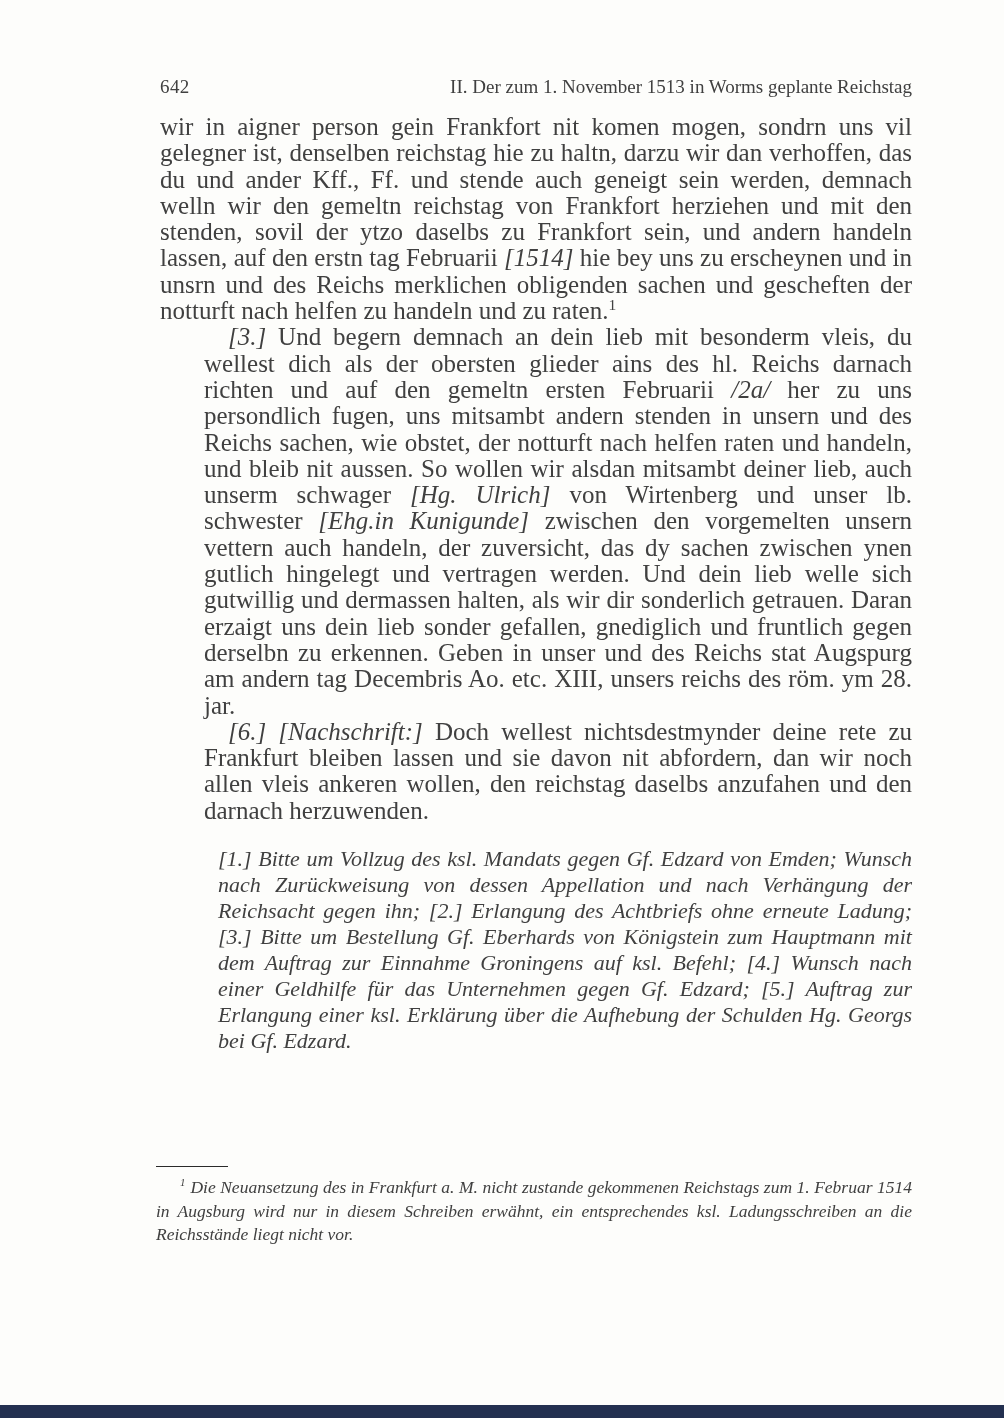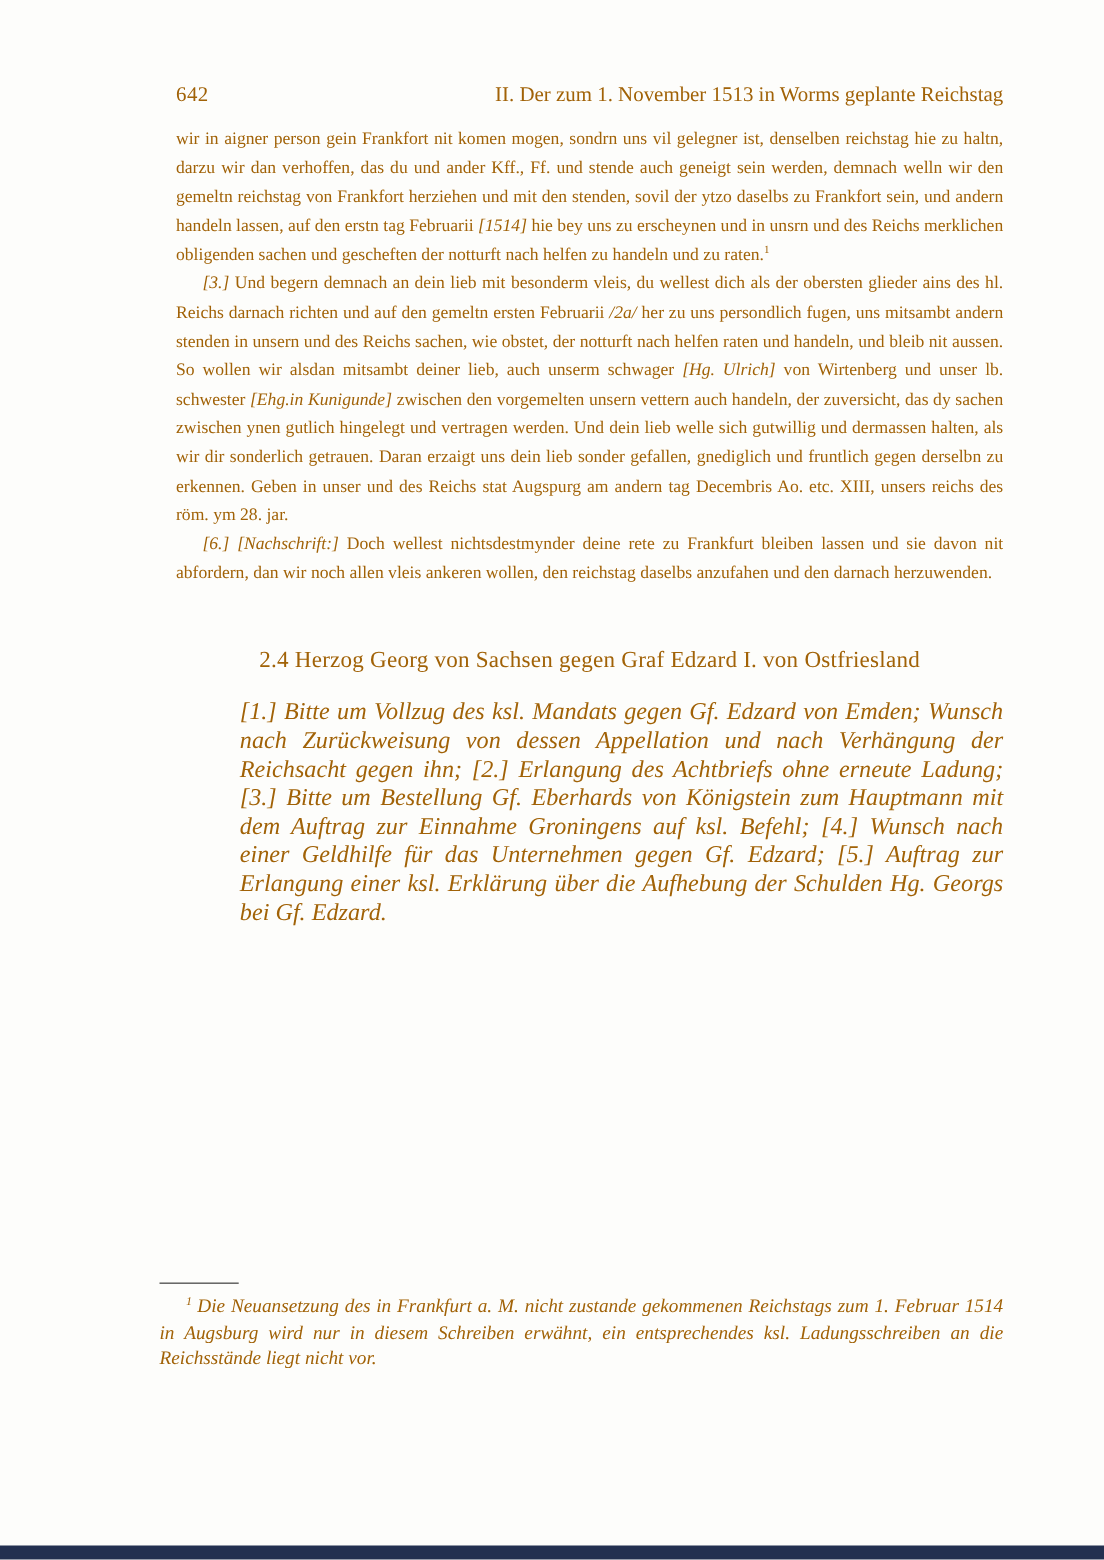--- a/index.html
+++ b/index.html
@@ -3,41 +3,41 @@
 <meta charset="utf-8">
 <style>
   * { margin: 0; padding: 0; box-sizing: border-box; }
   html, body { background: #e9e9e9; }
   .page {
     width: 1004px;
     height: 1418px;
     position: relative;
     margin: 0 auto;
     background: #fdfdfb;
-    color: #a16207;
+    color: #404040;
     font-family: "Liberation Serif", serif;
     overflow: hidden;
   }
   .content { padding: 76px 92px 0 160px; }
 
   .page-header {
     display: flex;
     align-items: baseline;
     font-size: 19px;
     margin-bottom: 16px;
   }
   .page-num { min-width: 60px; letter-spacing: 0.4px; }
   .running-header { flex: 1; text-align: right; }
 
   .body-text p {
-    font-size: 16px;
+    font-size: 25px;
     line-height: 26.3px;
     text-align: justify;
   }
-  .body-text p.indent { text-indent: 24px; }
+  .body-text p.indent { text-indent: 24px; margin-left: 44px; }
 
   sup { font-size: 0.62em; line-height: 0; vertical-align: super; }
 
   .section-heading {
     margin-top: 52px;
     font-size: 21px;
     font-weight: normal;
     text-align: center;
     letter-spacing: 0.2px;
   }
@@ -56,21 +56,21 @@
     margin-left: 58px;
     margin-top: 22px;
     font-style: italic;
     font-size: 22px;
     line-height: 26px;
     text-align: justify;
   }
 
   .footnote-area {
     position: absolute;
-    left: 145px;
+    left: 156px;
     right: 92px;
     top: 1166px;
   }
   .footnote-rule {
     width: 72px;
     border-top: 1.6px solid #2a2a2a;
     margin-bottom: 9px;
   }
   .footnote {
     font-style: italic;
@@ -98,21 +98,20 @@
       <span class="page-num">642</span>
       <span class="running-header">II. Der zum 1. November 1513 in Worms geplante Reichstag</span>
     </header>
 
     <main class="body-text">
       <p class="para"><span>wir in aigner person gein Frankfort nit komen mogen, sondrn uns vil gelegner ist, denselben reichstag hie zu haltn, darzu wir dan verhoffen, das du und ander Kff., Ff. und stende auch geneigt sein werden, demnach welln wir den gemeltn reichstag von Frankfort herziehen und mit den stenden, sovil der ytzo daselbs zu Frankfort sein, und andern handeln lassen, auf den erstn tag Februarii </span><span style="font-style: italic;">[1514]</span><span> hie bey uns zu erscheynen und in unsrn und des Reichs merklichen obligenden sachen und gescheften der notturft nach helfen zu handeln und zu raten.</span><sup>1</sup></p>
       <p class="para indent"><span style="font-style: italic;">[3.]</span><span> Und begern demnach an dein lieb mit besonderm vleis, du wellest dich als der obersten glieder ains des hl. Reichs darnach richten und auf den gemeltn ersten Februarii </span><span style="font-style: italic;">/2a/</span><span> her zu uns persondlich fugen, uns mitsambt andern stenden in unsern und des Reichs sachen, wie obstet, der notturft nach helfen raten und handeln, und bleib nit aussen. So wollen wir alsdan mitsambt deiner lieb, auch unserm schwager </span><span style="font-style: italic;">[Hg. Ulrich]</span><span> von Wirtenberg und unser lb. schwester </span><span style="font-style: italic;">[Ehg.in Kunigunde]</span><span> zwischen den vorgemelten unsern vettern auch handeln, der zuversicht, das dy sachen zwischen ynen gutlich hingelegt und vertragen werden. Und dein lieb welle sich gutwillig und dermassen halten, als wir dir sonderlich getrauen. Daran erzaigt uns dein lieb sonder gefallen, gnediglich und fruntlich gegen derselbn zu erkennen. Geben in unser und des Reichs stat Augspurg am andern tag Decembris Ao. etc. XIII, unsers reichs des röm. ym 28. jar.</span></p>
       <p class="para indent"><span style="font-style: italic;">[6.] [Nachschrift:]</span><span> Doch wellest nichtsdestmynder deine rete zu Frankfurt bleiben lassen und sie davon nit abfordern, dan wir noch allen vleis ankeren wollen, den reichstag daselbs anzufahen und den darnach herzuwenden.</span></p>
     </main>
 
-    <h2 class="section-heading">2.4 Herzog Georg von Sachsen gegen Graf Edzard I. von Ostfriesland</h2>
 
     <section class="entry">
       <p class="entry-summary">[1.] Bitte um Vollzug des ksl. Mandats gegen Gf. Edzard von Emden; Wunsch nach Zurückweisung von dessen Appellation und nach Verhängung der Reichsacht gegen ihn; [2.] Erlangung des Achtbriefs ohne erneute Ladung; [3.] Bitte um Bestellung Gf. Eberhards von Königstein zum Hauptmann mit dem Auftrag zur Einnahme Groningens auf ksl. Befehl; [4.] Wunsch nach einer Geldhilfe für das Unternehmen gegen Gf. Edzard; [5.] Auftrag zur Erlangung einer ksl. Erklärung über die Aufhebung der Schulden Hg. Georgs bei Gf. Edzard.</p>
     </section>
 
   </div>
 
   <footer class="footnote-area">
     <div class="footnote-rule"></div>
     <p class="footnote"><sup>1</sup><span>Die Neuansetzung des in Frankfurt a. M. nicht zustande gekommenen Reichstags zum 1. Februar 1514 in Augsburg wird nur in diesem Schreiben erwähnt, ein entsprechendes ksl. Ladungsschreiben an die Reichsstände liegt nicht vor.</span></p>

